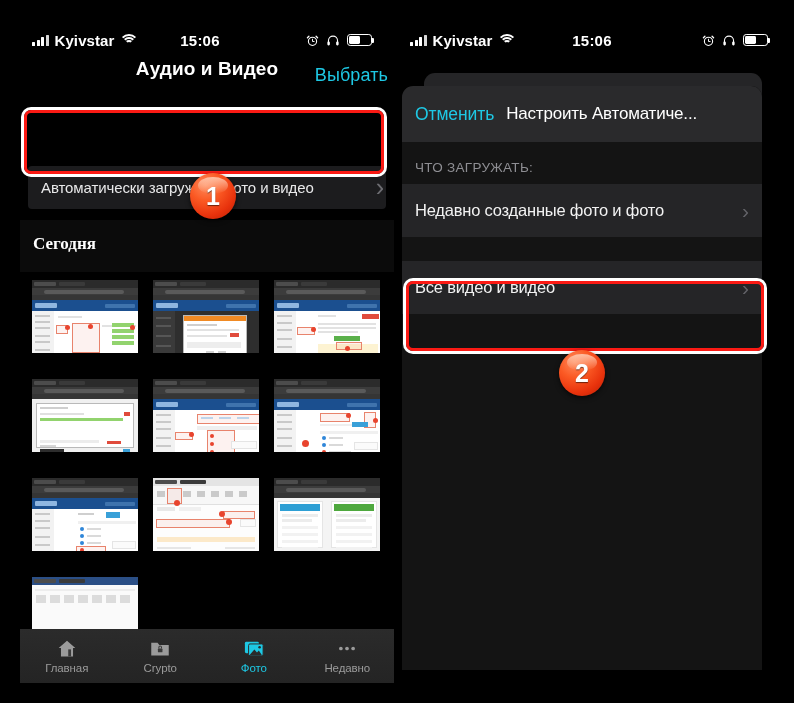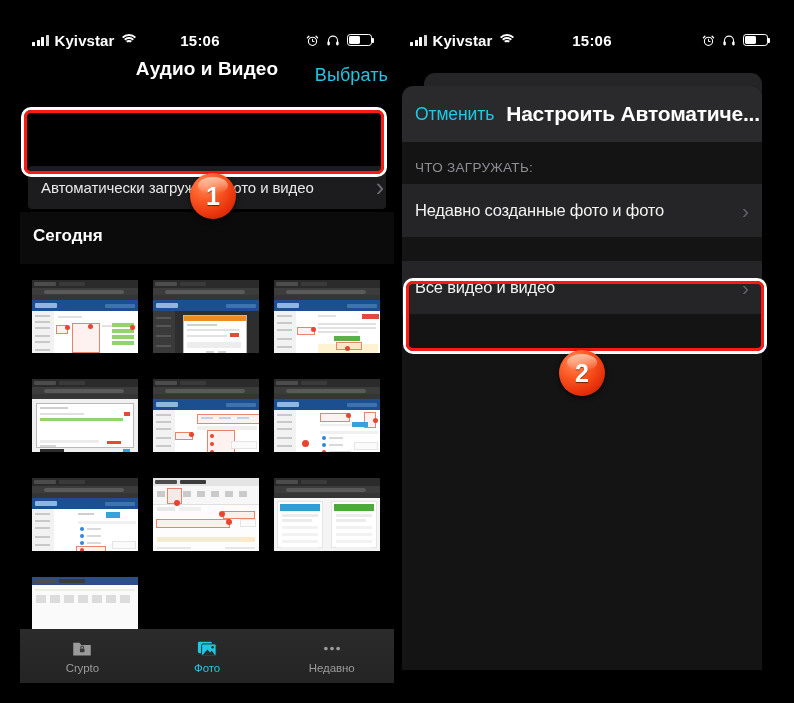--- a/index.html
+++ b/index.html
@@ -54,21 +54,21 @@
   .l-select{position:absolute;right:6px;top:11px;color:#1ec8e4;
             font-size:18px;letter-spacing:.1px;}
 
   .l-autorow{position:absolute;left:8px;top:112px;width:358px;height:43px;
              background:#1c1c1e;border-radius:4px;
              display:flex;align-items:center;}
   .l-autorow .txt{color:#e9e9ea;font-size:15px;padding-left:13px;letter-spacing:-.1px;}
   .l-autorow .chev{position:absolute;right:2px;top:8px;color:#6d6d72;
                    font-size:25px;font-weight:300;line-height:26px;}
 
-  .l-today{position:absolute;left:0;top:158px;width:374px;height:52px;background:#0b0b0b;}
+  .l-today{position:absolute;left:0;top:166px;width:374px;height:52px;background:#0b0b0b;font-family:Liberation Serif, serif;}
   .l-today span{position:absolute;left:13px;top:14px;color:#fff;
                 font-size:17px;font-weight:700;}
 
   .grid{position:absolute;left:0;top:222px;width:374px;}
   .grow{display:flex;gap:7px;padding:0 8px 18px 8px;}
   .cell{width:114px;height:81px;background:#000;position:relative;overflow:hidden;}
   .cell .shot{position:absolute;inset:0;margin:4px;background:#fff;overflow:hidden;}
 
   
   .mb{position:absolute;left:0;right:0;top:0;height:8px;background:#2b2b2b;}
@@ -112,21 +112,21 @@
   .ic{width:24px;height:21px;position:relative;}
 
   
   .r-backcard{position:absolute;left:424px;top:73px;width:338px;height:48px;
               background:#252527;border-radius:11px 11px 0 0;}
   .r-sheet{position:absolute;left:402px;top:86px;width:360px;height:584px;
            background:#141414;border-radius:11px 11px 0 0;overflow:hidden;}
   .r-sheet-head{position:absolute;left:0;top:0;width:360px;height:56px;background:#2a2a2c;
                 border-radius:11px 11px 0 0;display:flex;align-items:center;}
   .r-cancel{color:#1ec8e4;font-size:17.5px;padding-left:13px;letter-spacing:-.1px;}
-  .r-sheet-title{color:#fff;font-size:21px;font-weight:700;padding-left:12px;letter-spacing:-.2px;}
+  .r-sheet-title{color:#fff;font-size:17px;font-weight:400;padding-left:12px;letter-spacing:-.2px;}
 
   .r-sectionhdr{position:absolute;left:0;top:56px;width:360px;height:42px;background:#141414;}
   .r-sectionhdr span{position:absolute;left:13px;bottom:9px;color:#8e8e93;
                      font-size:13.5px;letter-spacing:.3px;}
   .r-row{position:absolute;left:0;width:360px;height:53px;background:#252527;
          display:flex;align-items:center;}
   .r-row .txt{color:#f2f2f2;font-size:16.5px;padding-left:13px;letter-spacing:-.2px;}
   .r-row .chev{position:absolute;right:13px;color:#636368;font-size:21px;font-weight:300;}
   .r-gap{position:absolute;left:0;width:360px;height:24px;background:#141414;}
 
@@ -501,20 +501,29 @@
             </div>
           <div class="cell"></div>
           <div class="cell"></div>
         </div>
 
       </div>
     </div>
 
     <div class="tabbar">
 
+      <div class="tab">
+        <div class="ic">
+          <svg width="24" height="21" viewBox="0 0 24 24">
+            <path d="M12 3 2.5 11.4h2.6V21h13.8v-9.6h2.6z" fill="#9b9b9b"></path>
+            <rect x="13.4" y="13" width="3.2" height="8" fill="#3a3a3a"></rect>
+          </svg>
+        </div>
+        <div class="lbl">Главная</div>
+      </div>
 
       <div class="tab">
         <div class="ic">
           <svg width="24" height="21" viewBox="0 0 24 24">
             <path d="M2 5.5h7.2l2 2.4H22V20H2z" fill="#9b9b9b"></path>
             <rect x="9.6" y="12" width="5.2" height="4.4" rx=".8" fill="#3a3a3a"></rect>
             <path d="M10.7 12v-1.3a1.5 1.5 0 0 1 3 0V12" fill="none" stroke="#3a3a3a" stroke-width="1.2"></path>
           </svg>
         </div>
         <div class="lbl">Crypto</div>

